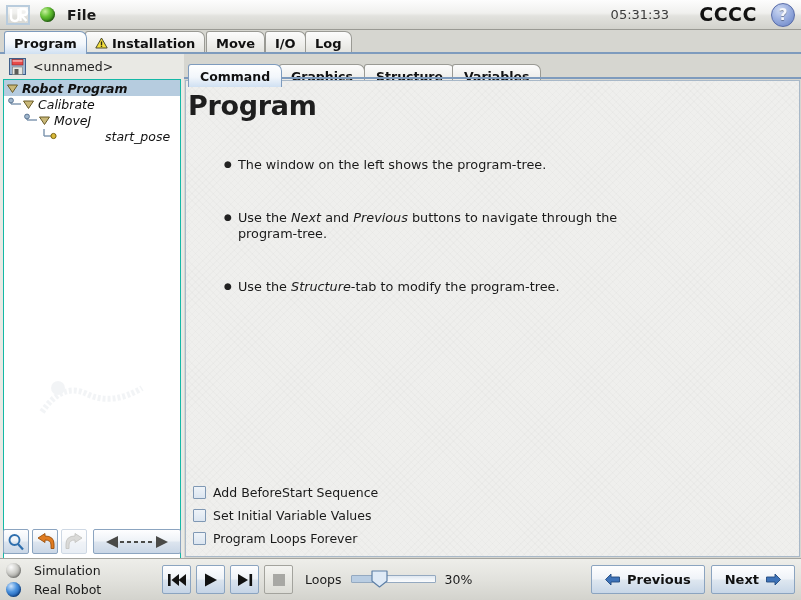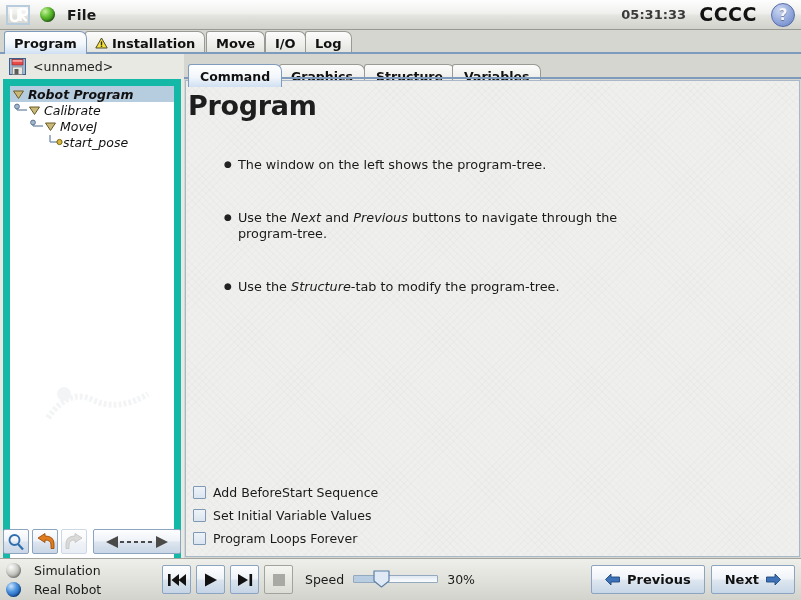--- a/index.html
+++ b/index.html
@@ -27,22 +27,22 @@
     width: 15px; height: 15px; border-radius: 50%;
     margin-left: 8px;
     background: radial-gradient(circle at 34% 30%, #c8f0a0 0%, #63c132 38%, #2e7d17 78%, #1d5a0e 100%);
     box-shadow: inset -1px -1px 2px rgba(0,0,0,.35);
   }
   #file-label {
     margin-left: 12px; font-size: 14px; font-weight: bold; color: #1a1a1a;
     letter-spacing: .2px;
   }
   #clock {
-    position: absolute; right: 115px; top: 7px;
-    font-size: 13px; color: #3a3a3a; font-family: "DejaVu Sans", sans-serif; font-weight: bold;
+    position: absolute; right: 132px; top: 7px;
+    font-size: 13px; color: #3a3a3a; font-family: "DejaVu Sans", sans-serif;
   }
   #robot-name {
     position: absolute; right: 44px; top: 3px;
     font-size: 19px; font-weight: bold; color: #111; letter-spacing: .5px;
   }
   #help-btn {
     position: absolute; right: 6px; top: 3px;
     width: 24px; height: 24px; border-radius: 50%;
     background: radial-gradient(circle at 36% 28%, #cdd9f2 0%, #9cb0e0 45%, #7d95d0 75%, #5f77b5 100%);
     border: 1px solid #5a6da8;
@@ -85,21 +85,21 @@
     position: absolute; left: 0; top: 0; width: 184px; height: 24px;
     display: flex; align-items: center; gap: 7px; padding-left: 9px; border-radius: 6px;
   }
   .floppy { width: 17px; height: 17px; }
   .floppy svg { display: block; }
   #file-name { font-size: 12.5px; color: #222; }
 
   #tree {
     position: absolute; left: 3px; top: 25px; width: 178px; height: 509px;
     background: #fff;
-    border: 7px solid #14b8a6;
+    border: 1px solid #14b8a6;
     overflow: hidden;
   }
   #tree-watermark {
     position: absolute; left: 28px; top: 292px; width: 130px; height: 48px;
     opacity: .055; pointer-events: none;
   }
   .tnode {
     position: relative; height: 16px; display: flex; align-items: center;
     font-size: 12.5px; font-style: italic; color: #111; white-space: nowrap;
   }
@@ -358,21 +358,21 @@
         </svg>
       </span>
       <span class="tri">
         <svg width="13" height="11" viewBox="0 0 13 11">
             <path d="M1.5 2 L11.5 2 L6.5 9.5 Z" fill="#c9b878" stroke="#6a5c28" stroke-width="1"></path>
           </svg>
       </span>
       <span>MoveJ</span>
     </div>
 
-    <div class="tnode" style="padding-left:38px;">
+    <div class="tnode" style="padding-left:38px;gap:48px;">
       <span class="dot-leaf">
         <svg width="15" height="16" viewBox="0 0 15 16">
           <line x1="2" y1="1" x2="2" y2="8" stroke="#7a93ad" stroke-width="1.4"></line>
           <line x1="2" y1="8" x2="9" y2="8" stroke="#7a93ad" stroke-width="1.4"></line>
           <circle cx="11.5" cy="8" r="2.6" fill="#d8b93a" stroke="#7a6410" stroke-width="1"></circle>
         </svg>
       </span>
       <span>start_pose</span>
     </div>
   </div>
@@ -486,21 +486,21 @@
       </svg>
     </div>
     <div class="pbtn stopbtn">
       <svg width="20" height="16" viewBox="0 0 20 16">
         <rect x="4" y="2" width="12" height="12" fill="#a8a8a4"></rect>
       </svg>
     </div>
   </div>
 
   <div id="speedgrp">
-    <span id="speed-label">Speed</span>
+    <span id="speed-label">Loops</span>
     <span id="slider">
       <span id="slider-track"></span>
       <span id="slider-fill"></span>
       <span id="slider-thumb">
         <svg width="17" height="18" viewBox="0 0 17 18">
           <path d="M1 1 L16 1 L16 11 L8.5 17 L1 11 Z" fill="#dfeaf6" stroke="#5d7fa6" stroke-width="1.2" stroke-linejoin="round"></path>
         </svg>
       </span>
     </span>
     <span id="speed-val">30%</span>

